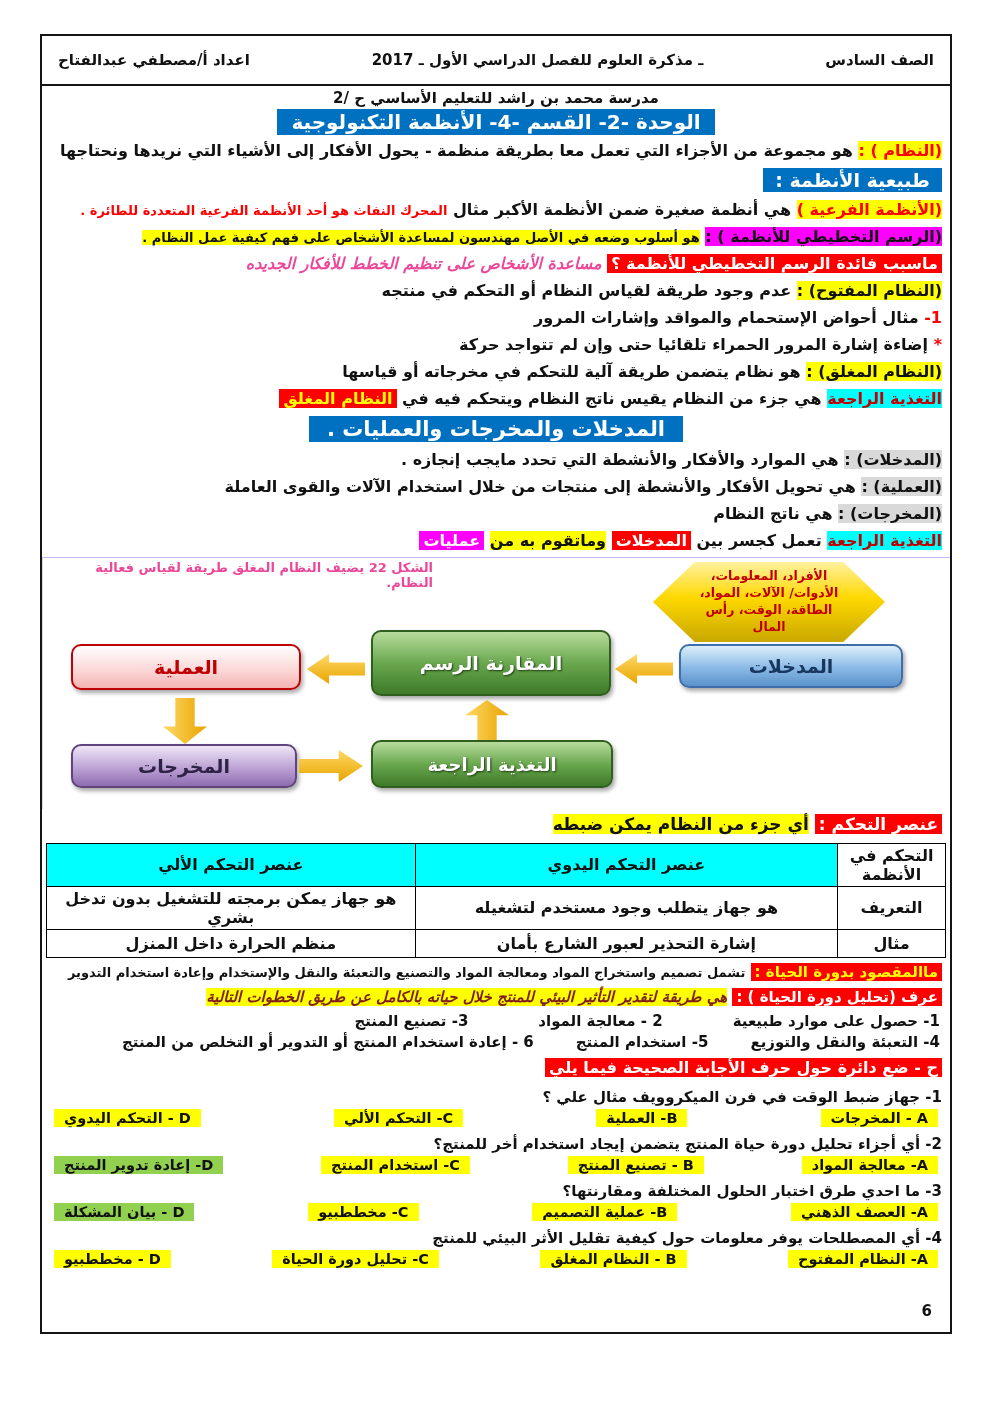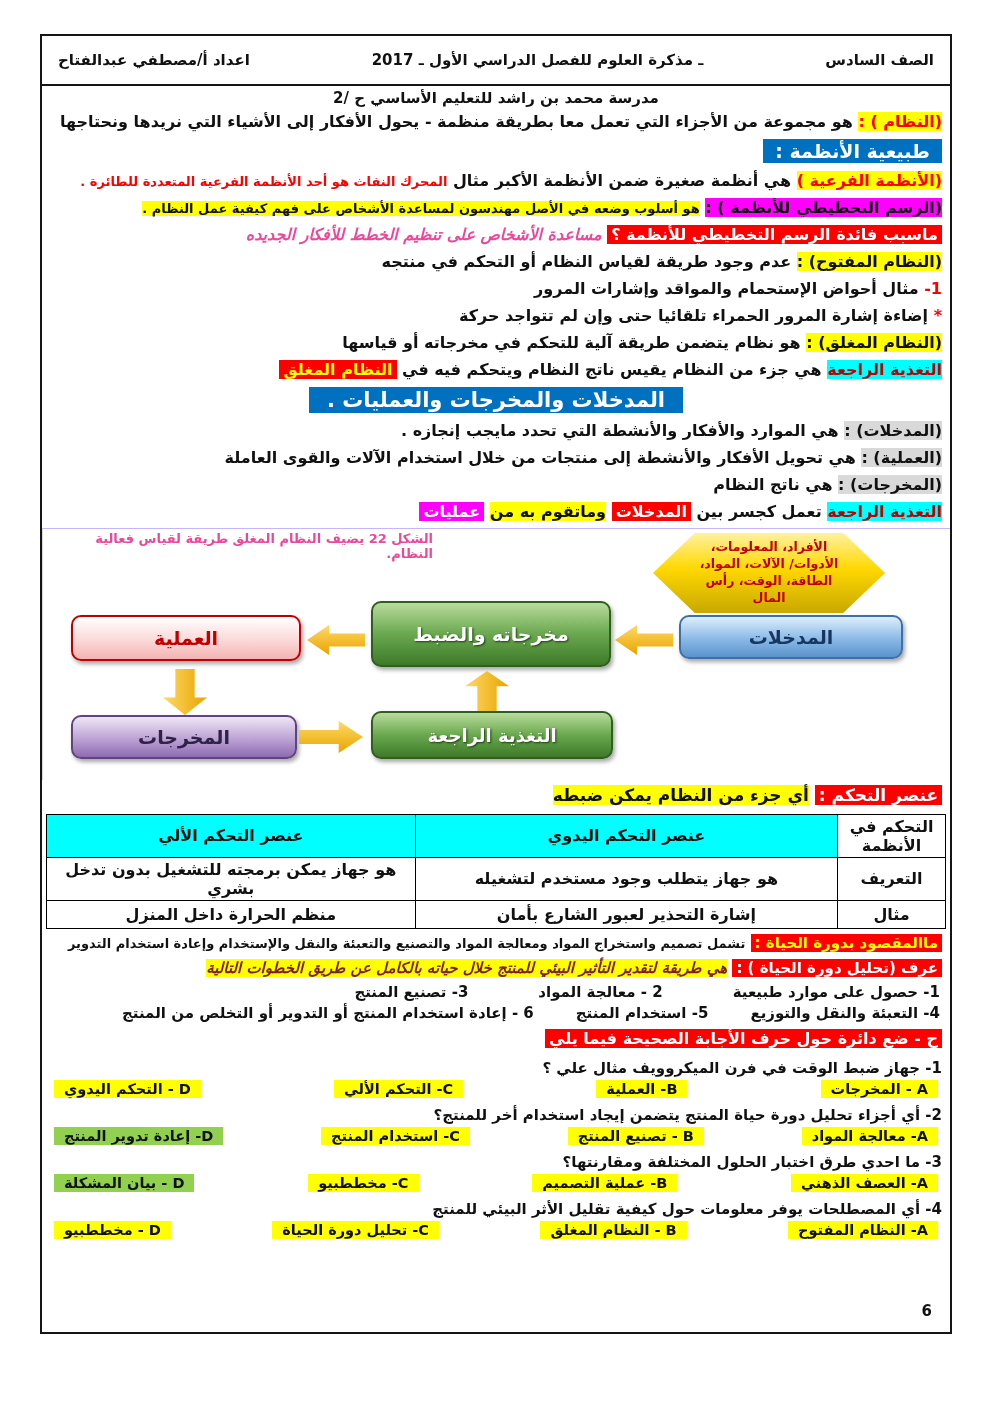--- a/index.html
+++ b/index.html
@@ -92,20 +92,23 @@
 <div class="frame" dir="rtl">
 
   <div class="hdr">
     <span>الصف السادس</span>
     <span>ـ مذكرة العلوم للفصل الدراسي الأول ـ 2017</span>
     <span>اعداد أ/مصطفي عبدالفتاح</span>
   </div>
 
   <div class="school">مدرسة محمد بن راشد للتعليم الأساسي ح /2</div>
 
+  <div class="titleline">
+    <span class="main-title">الوحدة -2- القسم -4- الأنظمة التكنولوجية</span>
+  </div>
 
   <div class="line">
     <span class="hl-y t-red">(النظام ) :</span>
     <span>هو مجموعة من الأجزاء التي تعمل معا بطريقة منظمة - يحول الأفكار إلى الأشياء التي نريدها ونحتاجها</span>
   </div>
 
   <div class="line">
     <span class="hl-b sz19">طبيعية الأنظمة :</span>
   </div>
 
@@ -177,21 +180,21 @@
     <span class="hl-r">المدخلات</span>
     <span class="hl-y">وماتقوم به من</span>
     <span class="hl-m-w">عمليات</span>
   </div>
 
   <div class="fig">
     <div class="caption t-gray" dir="rtl">الشكل 22 يضيف النظام المغلق طريقة لقياس فعالية النظام.</div>
     <div class="hex" dir="rtl">الأفراد، المعلومات، الأدوات/ الآلات، المواد، الطاقة، الوقت، رأس المال</div>
     <div class="fbox bx-inputs">المدخلات</div>
     <div class="arrow a-left ar1"></div>
-    <div class="fbox bx-compare">مخرجاته والضبط</div>
+    <div class="fbox bx-compare">المقارنة الرسم</div>
     <div class="arrow a-left ar2"></div>
     <div class="fbox bx-process">العملية</div>
     <div class="arrow a-down ar3"></div>
     <div class="fbox bx-outputs">المخرجات</div>
     <div class="arrow a-right ar4"></div>
     <div class="fbox bx-feedback">التغذية الراجعة</div>
     <div class="arrow a-up ar5"></div>
   </div>
 
   <div class="line" style="font-size:17px;">

